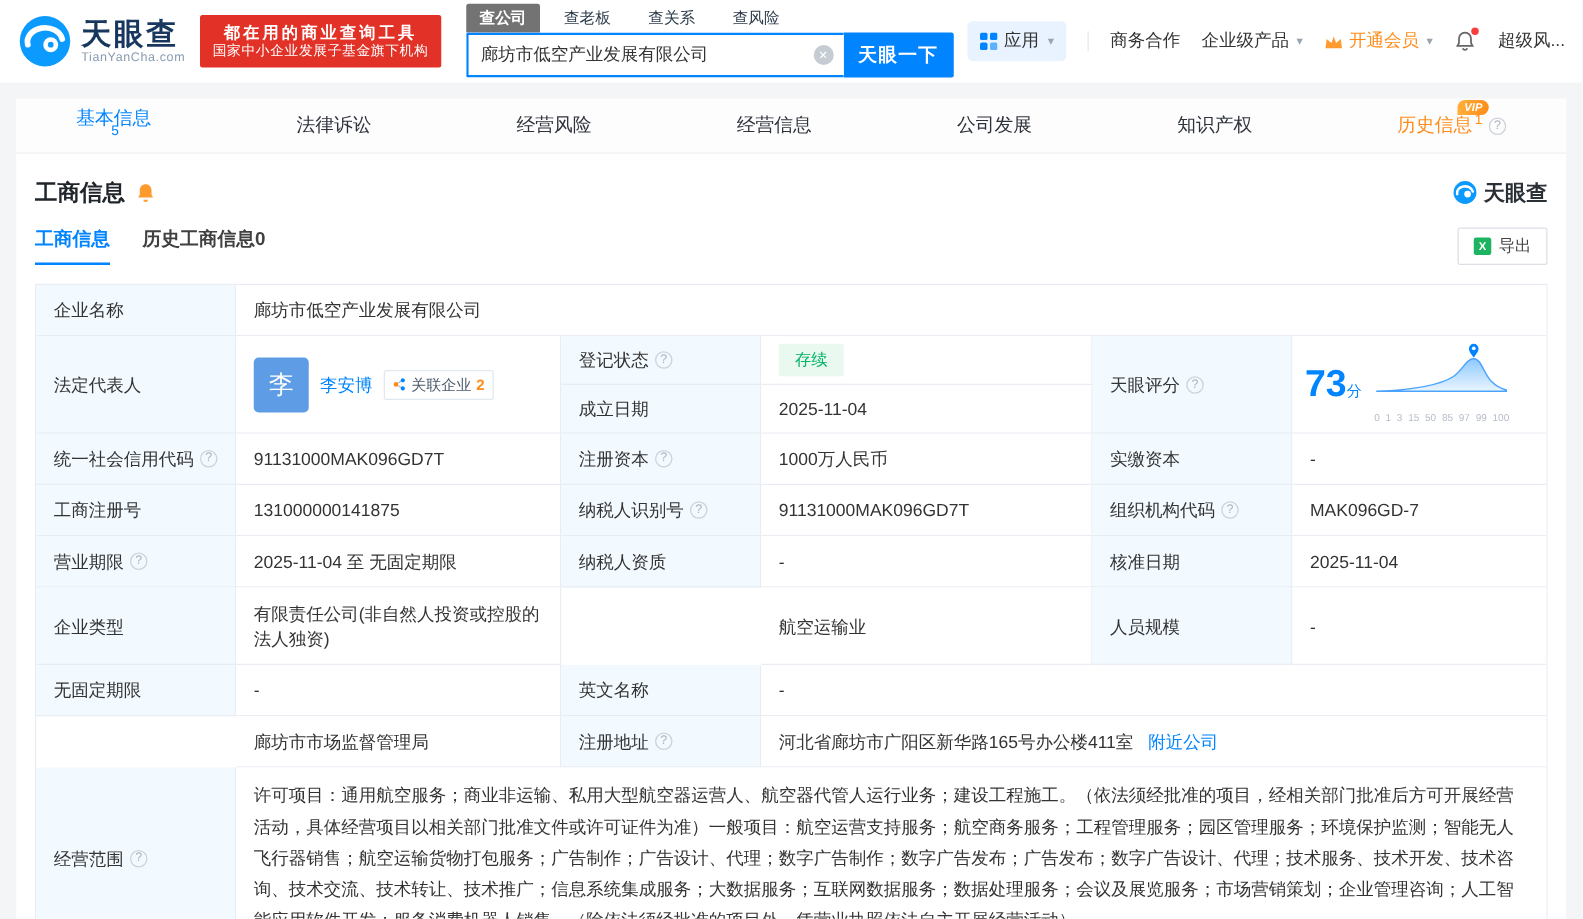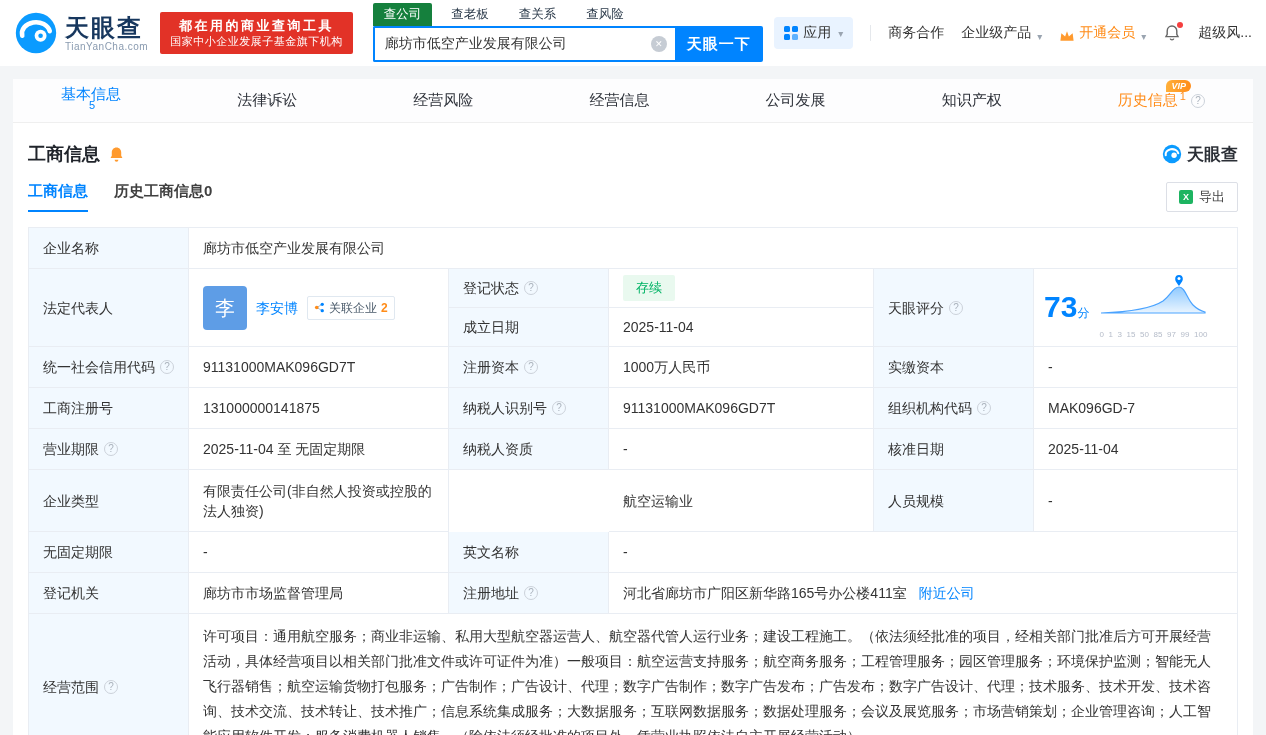--- a/index.html
+++ b/index.html
@@ -11,39 +11,39 @@
   .header { height:66px; background:#fff; display:flex; align-items:center; padding:0 14px; }
   .logo { display:flex; align-items:center; gap:7px; }
   .logo-cn { font-size:24px; font-weight:bold; color:#17375e; letter-spacing:2px; line-height:26px; }
   .logo-en { font-size:10px; color:#8a9bb0; letter-spacing:0.5px; }
   .slogan { margin-left:12px; background:#e23227; color:#fff; padding:5px 10px; border-radius:2px; text-align:center; }
   .slogan-l1 { font-size:13px; font-weight:bold; letter-spacing:2.5px; line-height:17px; }
   .slogan-l2 { font-size:11px; letter-spacing:0.5px; line-height:15px; }
   .search-wrap { margin-left:20px; }
   .search-tabs { display:flex; align-items:flex-end; height:22px; }
   .stab { font-size:12.5px; color:#2b3a4a; padding:3px 11px; cursor:pointer; }
-  .stab.active { background:#15803d; color:#fff; border-radius:2px 2px 0 0; font-weight:normal; }
+  .stab.active { background:#737373; color:#fff; border-radius:2px 2px 0 0; font-weight:bold; }
   .stab + .stab { margin-left:8px; }
   .search-row { display:flex; }
   .search-input { position:relative; }
   .search-input input { width:302px; height:36px; border:2px solid #0084ff; border-right:none;
      padding:0 30px 0 10px; font-size:14px; color:#333; outline:none; border-radius:2px 0 0 2px;
      font-family:"Liberation Sans","DejaVu Sans",sans-serif; }
   .clear-ic { position:absolute; right:8px; top:10px; width:16px; height:16px; border-radius:50%;
      background:#c6ccd4; color:#fff; font-size:9px; display:flex; align-items:center; justify-content:center; cursor:pointer; }
   .clear-ic::before { content:"✕"; }
   .search-btn { width:88px; height:36px; background:#0084ff; color:#fff; border:none; font-size:15px;
      font-weight:bold; cursor:pointer; border-radius:0 2px 2px 0; letter-spacing:1px;
      font-family:"Liberation Sans","DejaVu Sans",sans-serif; }
   .hdr-right { margin-left:auto; display:flex; align-items:center; gap:17px; font-size:14px; color:#333; }
   .apps-btn { display:flex; align-items:center; gap:5px; background:#e9f3ff; padding:7px 10px; border-radius:4px; cursor:pointer; }
   .caret { color:#9aa4b0; font-size:10px; margin-left:2px; }
   .caret::before { content:"▾"; }
   .vdiv { width:1px; height:16px; background:#e5e8ec; }
-  .hlink { display:flex; align-items:flex-end; gap:4px; }
+  .hlink { display:flex; align-items:center; gap:4px; }
   .hlink.vip { color:#ff8c19; }
   .bell-wrap { position:relative; display:flex; cursor:pointer; }
   .dot { position:absolute; top:-2px; right:-2px; width:6px; height:6px; background:#f53f3f; border-radius:50%; }
 
   
   .content { margin:13px 13px 0 13px; background:#fff; height:656px; }
 
   .main-tabs { height:44px; display:flex; align-items:center; justify-content:space-between;
      padding:0 48px 0 48px; border-bottom:1px solid #efefef; background:#fdfdfe; font-size:15px; color:#2e323a; }
   .tab { cursor:pointer; position:relative; display:flex; align-items:center; }
@@ -392,23 +392,20 @@
       <div class="cell" style="grid-area:8/2/9/3">
         <span>-</span>
       </div>
       <div class="cell lbl" style="grid-area:8/3/9/4">
         <span>英文名称</span>
       </div>
       <div class="cell no-r" style="grid-area:8/4/9/7">
         <span>-</span>
       </div>
 
-      <div class="cell lbl" style="grid-area:9/1/10/2">
-        <span>登记机关</span>
-      </div>
       <div class="cell" style="grid-area:9/2/10/3">
         <span>廊坊市市场监督管理局</span>
       </div>
       <div class="cell lbl" style="grid-area:9/3/10/4">
         <span>注册地址</span>
           <span class="help"></span>
       </div>
       <div class="cell no-r" style="grid-area:9/4/10/7">
         <span>河北省廊坊市广阳区新华路165号办公楼411室</span>
         <a class="blue-link addr-link">附近公司</a>

